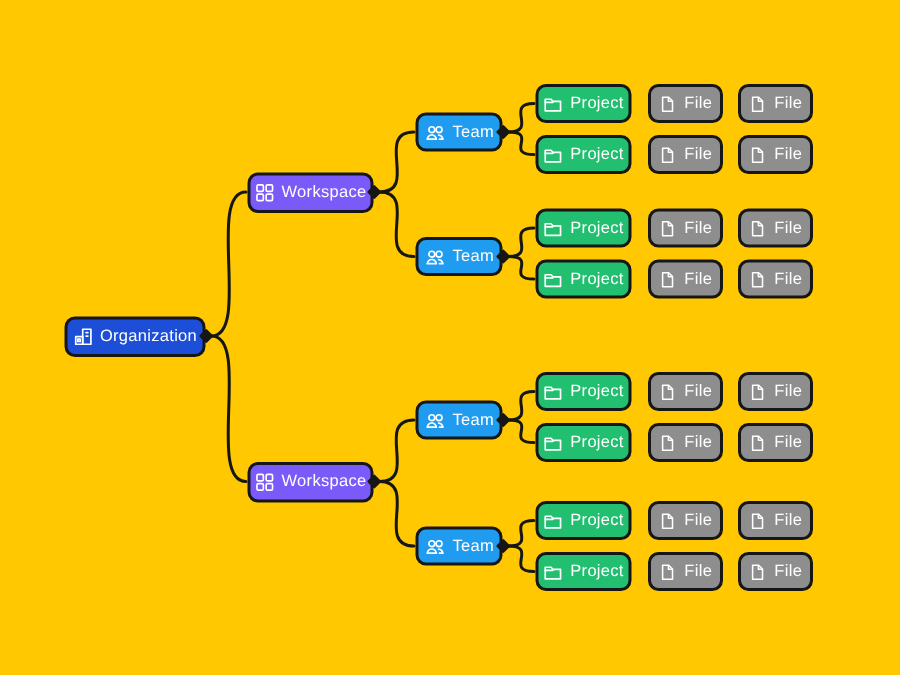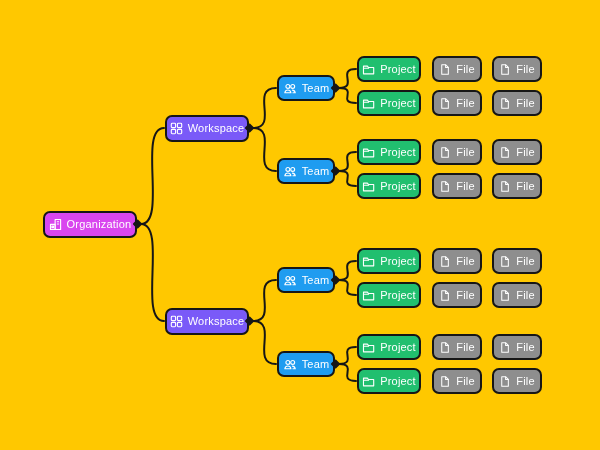--- a/index.html
+++ b/index.html
@@ -77,21 +77,21 @@
       <path d="M 253 321 C 279.45 321, 249.55 364, 276 364" stroke="#161616"></path>
       <path d="M 339 88 C 359 88, 336 69, 356 69" stroke="#161616"></path>
       <path d="M 339 88 C 359 88, 336 103, 356 103" stroke="#161616"></path>
       <path d="M 339 171 C 359 171, 336 152, 356 152" stroke="#161616"></path>
       <path d="M 339 171 C 359 171, 336 186, 356 186" stroke="#161616"></path>
       <path d="M 339 280 C 359 280, 336 261, 356 261" stroke="#161616"></path>
       <path d="M 339 280 C 359 280, 336 295, 356 295" stroke="#161616"></path>
       <path d="M 339 364 C 359 364, 336 347, 356 347" stroke="#161616"></path>
       <path d="M 339 364 C 359 364, 336 381, 356 381" stroke="#161616"></path>
     </svg>
-<div class="node" style="left: 43px; top: 210.5px; width: 94px; height: 27px; background: #d946ef; border-color: rgb(22, 22, 22); color: rgb(255, 255, 255);">
+<div class="node" style="left: 43px; top: 210.5px; width: 94px; height: 27px; background: #1d4ed8; border-color: rgb(22, 22, 22); color: rgb(255, 255, 255);">
       <span class="icon">
         <svg width="13" height="13" viewBox="0 0 14 14">
           <rect x="6.6" y="1.6" width="5.9" height="10.8"></rect>
           <rect x="1.6" y="6.9" width="5" height="5.5"></rect>
           <rect x="3.1" y="8.7" width="1.7" height="1.7"></rect>
           <line x1="9" y1="4" x2="10.3" y2="4"></line>
           <line x1="9" y1="6.5" x2="10.3" y2="6.5"></line>
         </svg>
       </span>
       <span class="label">Organization</span>

